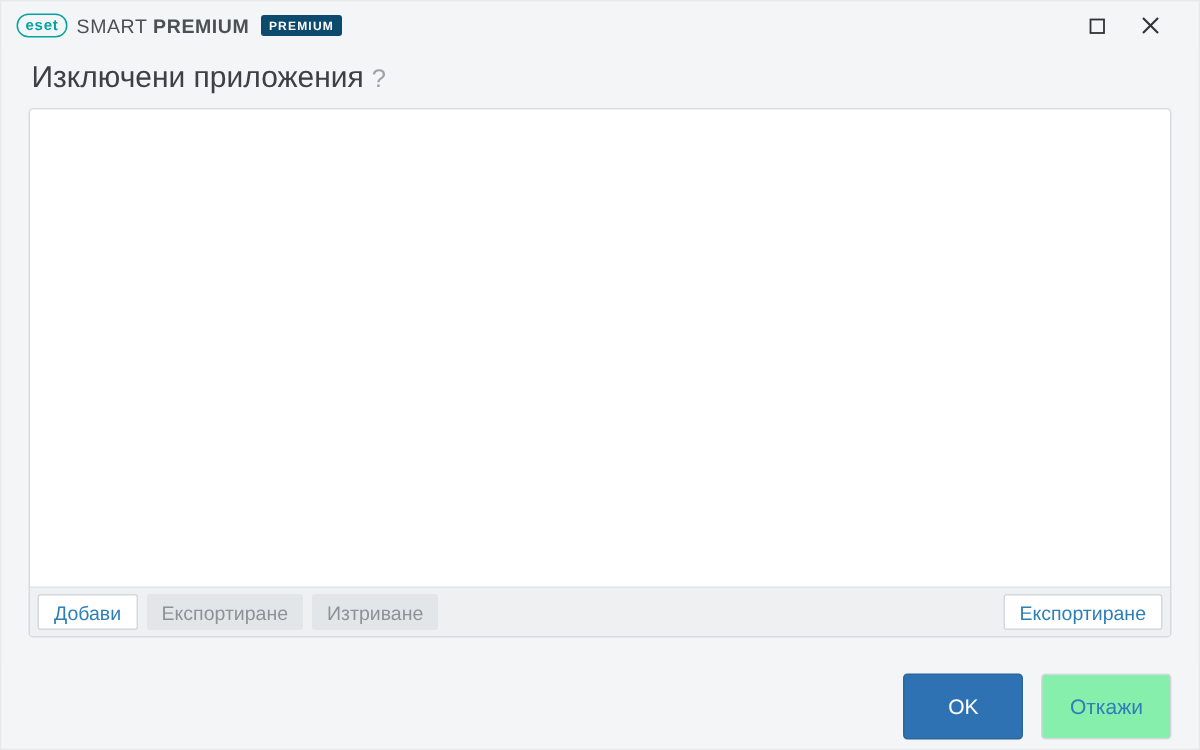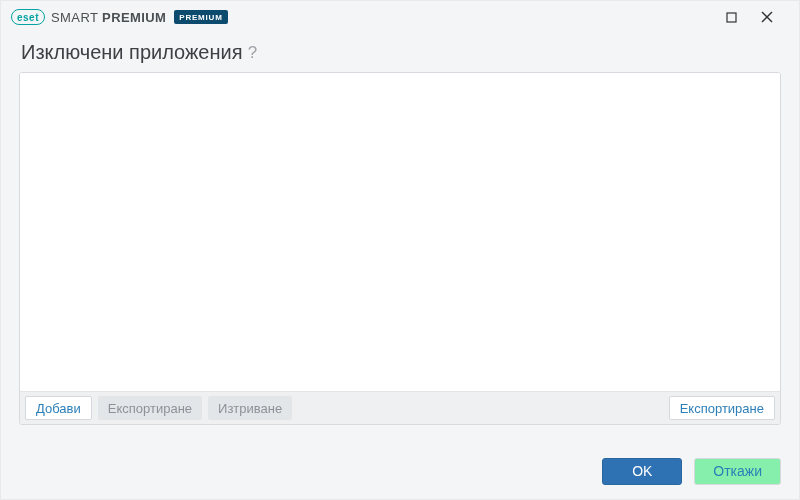--- a/index.html
+++ b/index.html
@@ -137,21 +137,21 @@
     height: 56px;
     display: flex;
     align-items: center;
     justify-content: flex-end;
     gap: 12px;
     padding: 0 18px;
     background: #f4f5f6;
   }
   .btn {
     min-width: 80px;
-    height: 27px;
+    height: 44px;
     padding: 0 18px;
     font-size: 14px;
     border-radius: 3px;
     display: inline-flex;
     align-items: center;
     justify-content: center;
     cursor: pointer;
   }
   .btn-primary {
     background: #2f72b4;

